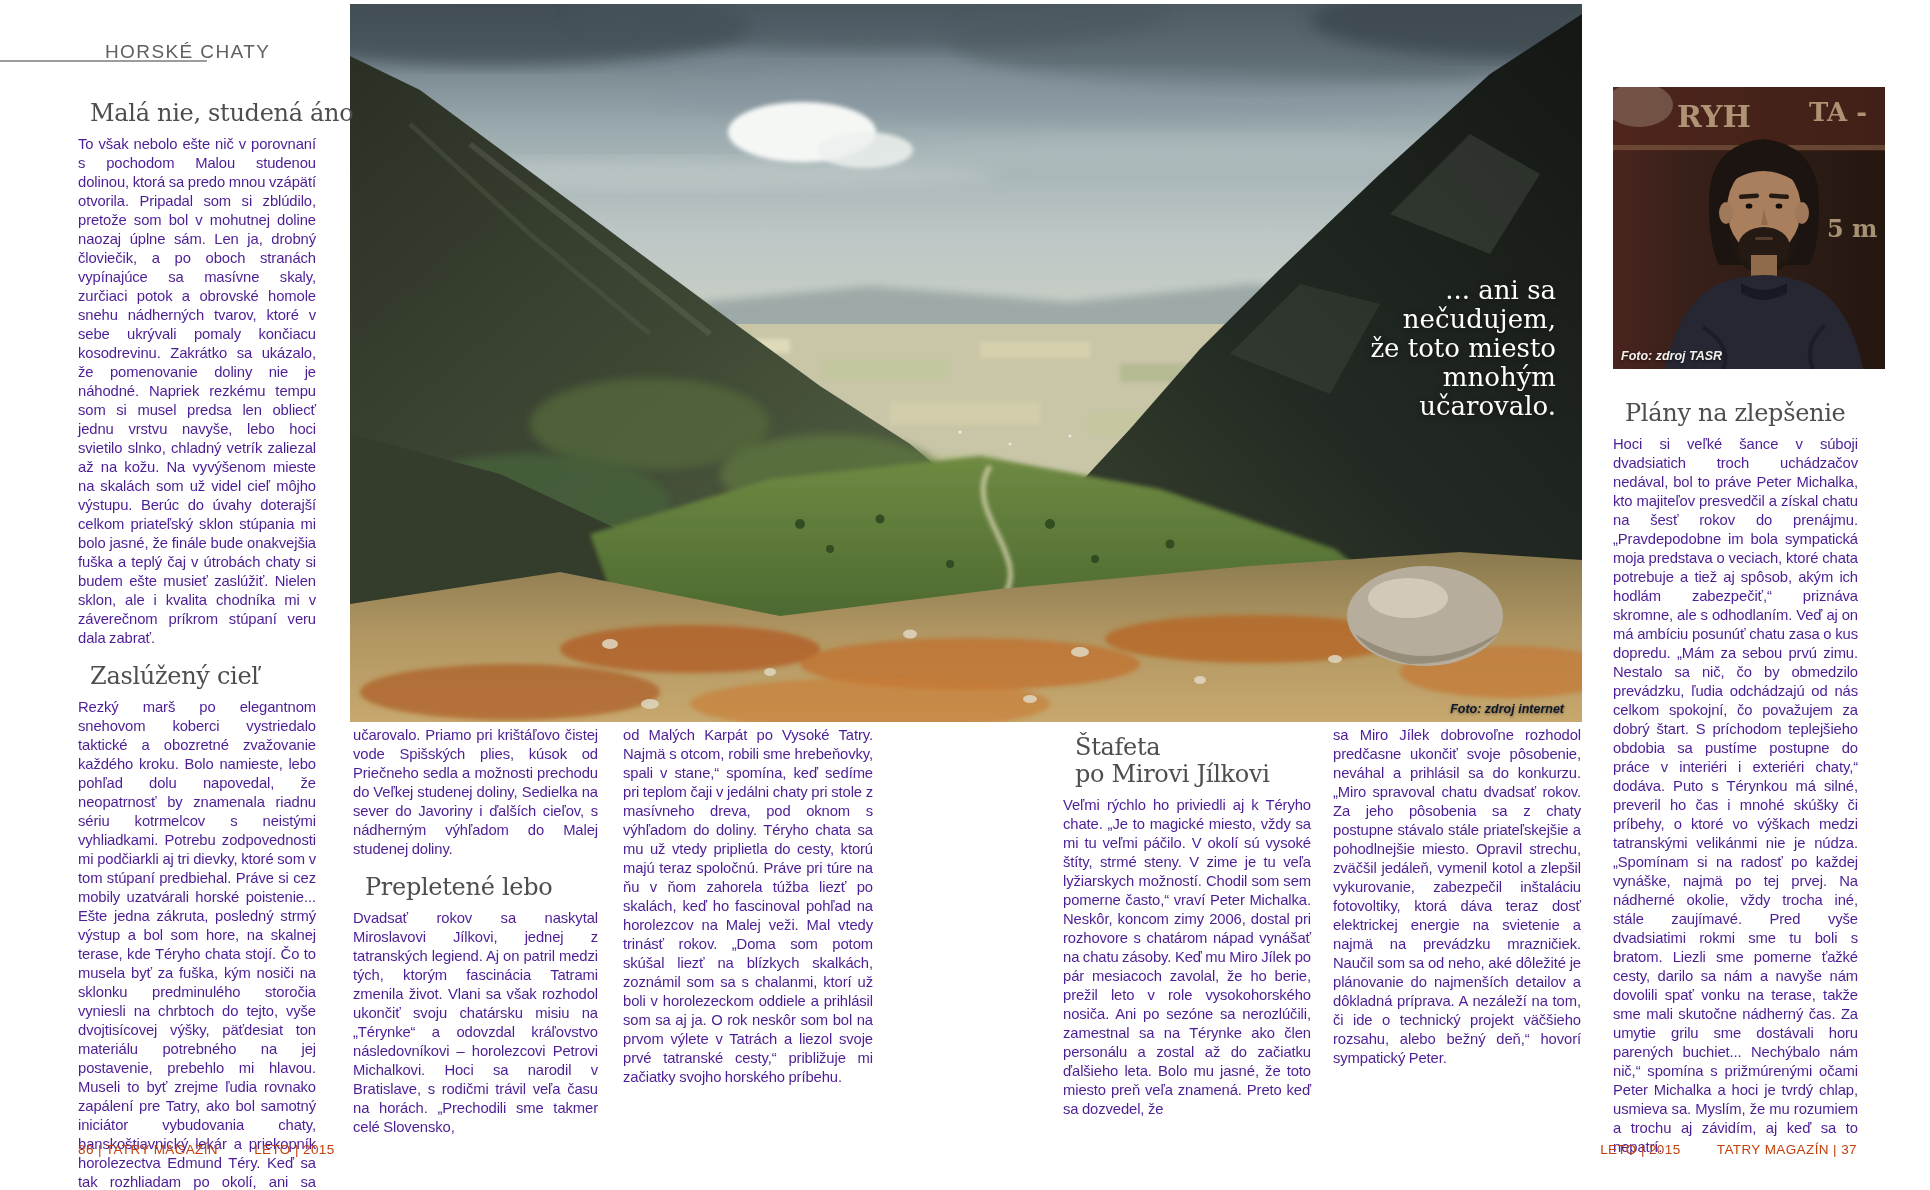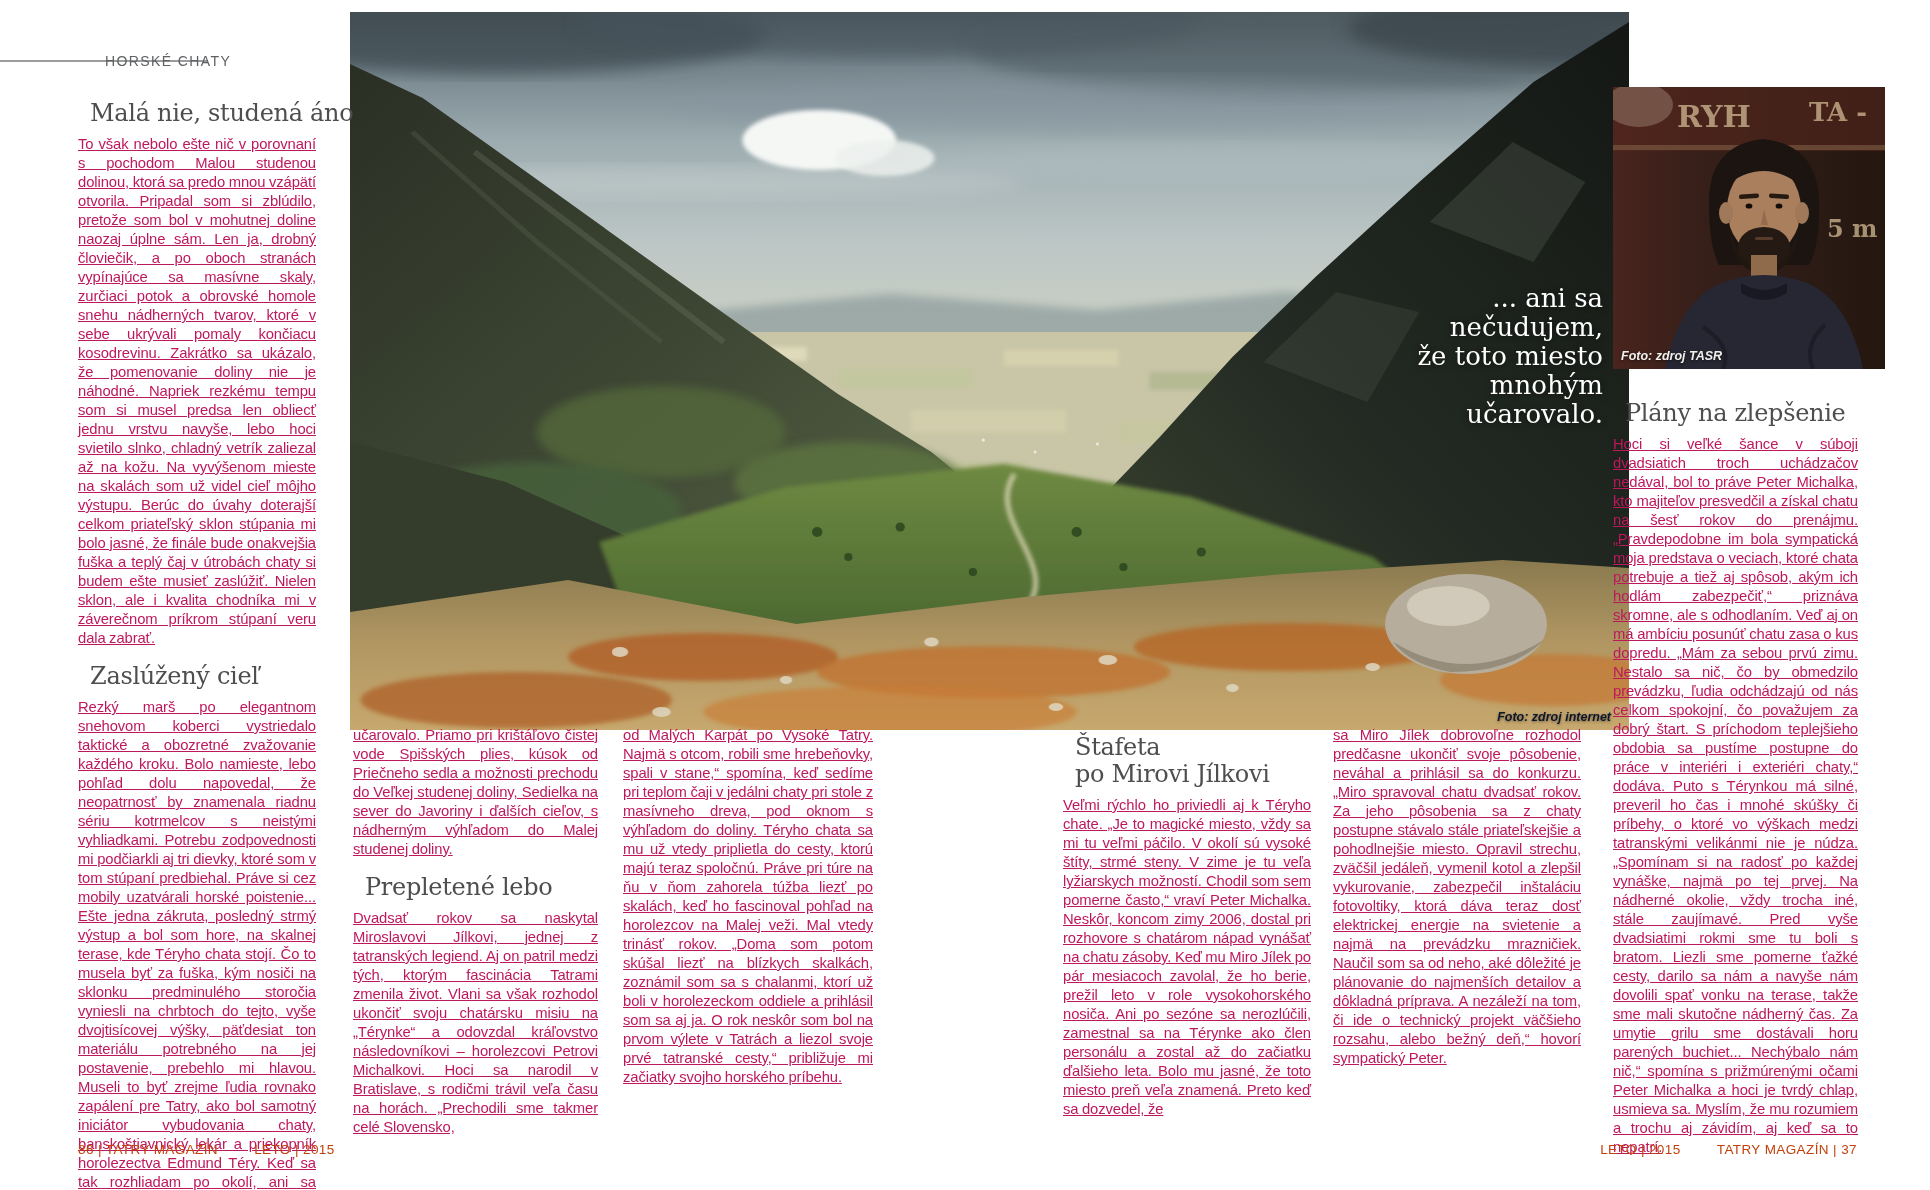--- a/index.html
+++ b/index.html
@@ -1,39 +1,39 @@
 <!DOCTYPE html>
 <html lang="sk"><head>
 <meta charset="utf-8">
 <style>
   html,body{margin:0;padding:0;background:#e8e8e8;}
   #page{position:relative;width:1930px;height:1190px;background:#ffffff;overflow:hidden;
         font-family:"Liberation Sans",sans-serif;}
   
   #section-rule{position:absolute;left:0;top:60px;width:207px;height:2px;background:#9a9c9e;}
-  #section-label{position:absolute;left:105px;top:41px;font-size:14px;letter-spacing:1.4px;color:#5f6062;margin-top:12px;}
+  #section-label{position:absolute;left:105px;top:41px;font-size:19px;letter-spacing:1.4px;color:#5f6062;}
   
   .slab{font-family:"DejaVu Serif",serif;font-weight:400;color:#4e4e50;font-size:24px;line-height:27px;
         margin:12px;letter-spacing:-0.3px;}
   .nowrap{white-space:nowrap;}
   .prelines{white-space:pre-line;}
   .h-first{margin-bottom:8px;}
   .h-mid{margin-top:15px;margin-bottom:8px;}
   
   .col{position:absolute;}
-  .body-text p{margin:0;font-size:14.8px;line-height:19px;text-align:justify;color:#be185d;
-               letter-spacing:-0.1px;word-spacing:-0.5px;hyphens:auto;text-decoration:underline;-webkit-hyphens:auto;}
+  .body-text p{margin:0;font-size:14.8px;line-height:19px;text-align:justify;color:#4c1d95;
+               letter-spacing:-0.1px;word-spacing:-0.5px;hyphens:auto;-webkit-hyphens:auto;}
   #col-intro{left:78px;top:88px;width:238px;}
   #col-a{left:353px;top:726px;width:245px;}
   #col-b{left:623px;top:726px;width:250px;}
   #col-c{left:1063px;top:722px;width:248px;}
   #col-d{left:1333px;top:726px;width:248px;}
   #sidebar{left:1613px;top:388px;width:245px;}
   
-  #main-photo{position:absolute;left:350px;top:12px;width:1232px;height:718px;overflow:hidden;background:#9aa7aa;padding-left:47px;}
+  #main-photo{position:absolute;left:350px;top:4px;width:1232px;height:718px;overflow:hidden;background:#9aa7aa;}
   #main-photo svg{position:absolute;left:0;top:0;width:100%;height:100%;display:block;}
   .pull-quote{position:absolute;right:26px;top:272px;text-align:right;
               font-family:"DejaVu Serif",serif;font-size:26px;line-height:29px;color:#ffffff;
               text-shadow:0 1px 6px rgba(0,0,0,0.5);}
   .photo-credit{position:absolute;right:18px;bottom:6px;font-style:italic;font-weight:bold;
                 font-size:12.5px;color:#0f172a;text-shadow:0 1px 3px rgba(0,0,0,0.45);}
   
   #portrait{position:absolute;left:1613px;top:87px;width:272px;height:282px;overflow:hidden;background:#ec4899;}
   #portrait svg{position:absolute;left:0;top:0;width:100%;height:100%;display:block;}
   .portrait-credit{position:absolute;left:8px;bottom:6px;font-style:italic;font-weight:bold;

